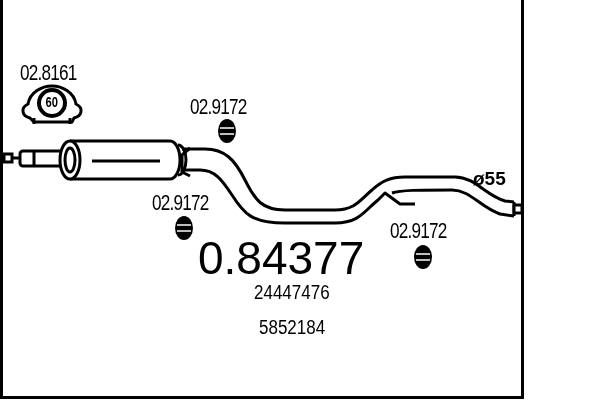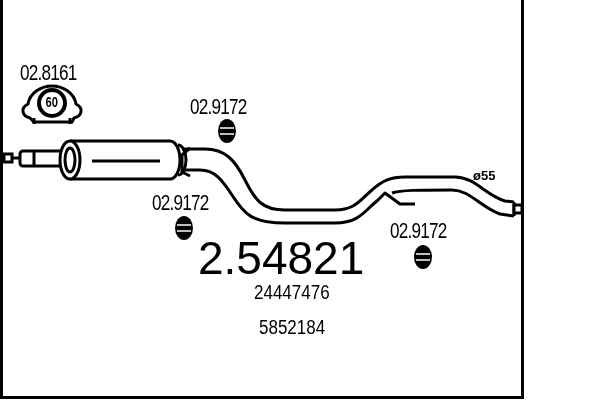--- a/index.html
+++ b/index.html
@@ -4,21 +4,21 @@
   <style>
     html, body { margin: 0; padding: 0; background: #ffffff; }
     body { width: 600px; height: 400px; position: relative; overflow: hidden; font-family: "Liberation Sans", sans-serif; }
     .frame { position: absolute; left: 0; top: 0; width: 524px; height: 399px; box-sizing: border-box;
              border-left: 3px solid #000; border-right: 3px solid #000; border-bottom: 3px solid #000; }
     svg.drawing { position: absolute; left: 0; top: 0; }
     .lbl { position: absolute; color: #000; white-space: nowrap; line-height: 1; }
     .part-small { font-size: 22px; transform: scaleX(0.78); transform-origin: left top; letter-spacing: -1px; }
     .main-number { font-size: 46px; letter-spacing: 0px; }
     .oem { font-size: 20px; transform: scaleX(0.85); transform-origin: left top; }
-    .dia { font-size: 13px; font-weight: bold; }
+    .dia { font-size: 19px; font-weight: bold; }
   </style>
 </head>
 <body>
 
 <div class="frame"></div>
 
 <svg class="drawing" width="600" height="400" viewBox="0 0 600 400">
 
   <g fill="none" stroke="#000" stroke-width="3">
     <rect x="4" y="154" width="8" height="8" fill="#fff"></rect>
@@ -70,15 +70,15 @@
 
 <div class="lbl part-small" style="left:20px; top:62px;">02.8161</div>
 <div class="lbl" style="left:44px; top:95px; font-size:14px; font-weight:bold; transform:scaleX(0.8);">60</div>
 
 <div class="lbl part-small" style="left:190px; top:96px;">02.9172</div>
 <div class="lbl part-small" style="left:152px; top:192px;">02.9172</div>
 <div class="lbl part-small" style="left:390px; top:220px;">02.9172</div>
 
 <div class="lbl dia" style="left:473px; top:169px;">ø55</div>
 
-<div class="lbl main-number" style="left:198px; top:235px;">2.54821</div>
+<div class="lbl main-number" style="left:198px; top:235px;">0.84377</div>
 <div class="lbl oem" style="left:254px; top:282px;">24447476</div>
 <div class="lbl oem" style="left:259px; top:317px;">5852184</div>
 
 </body></html>

